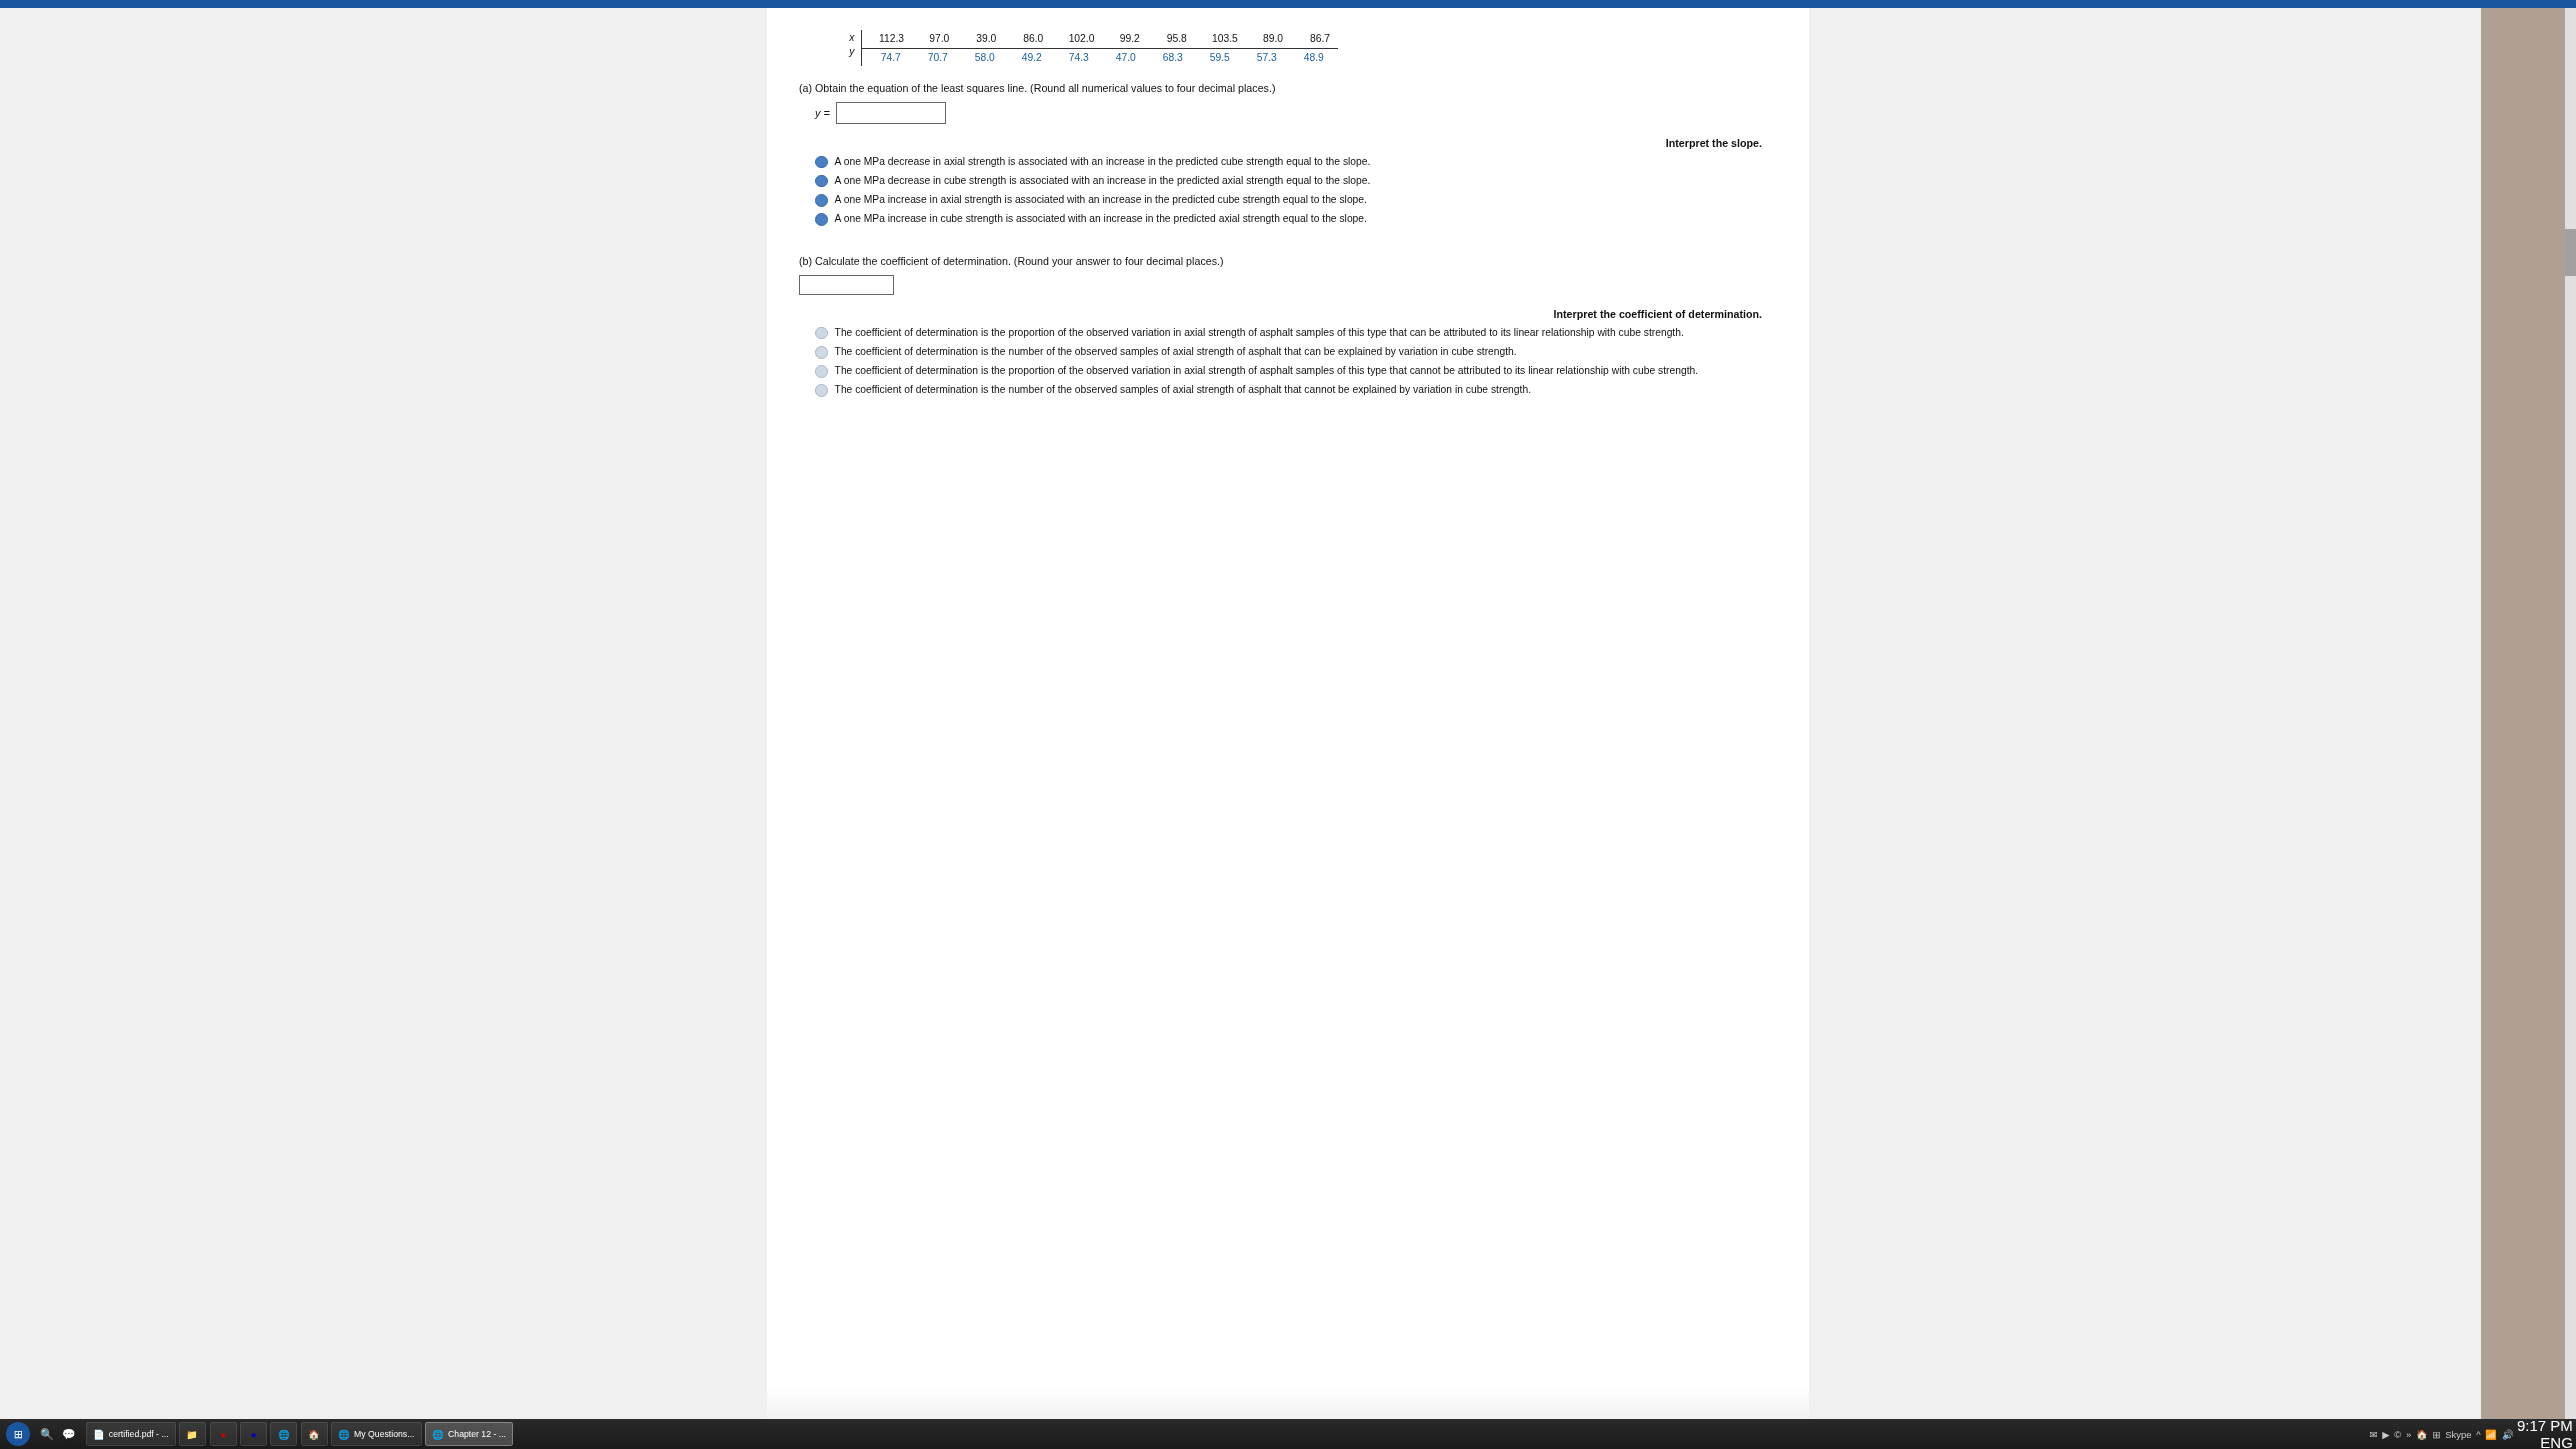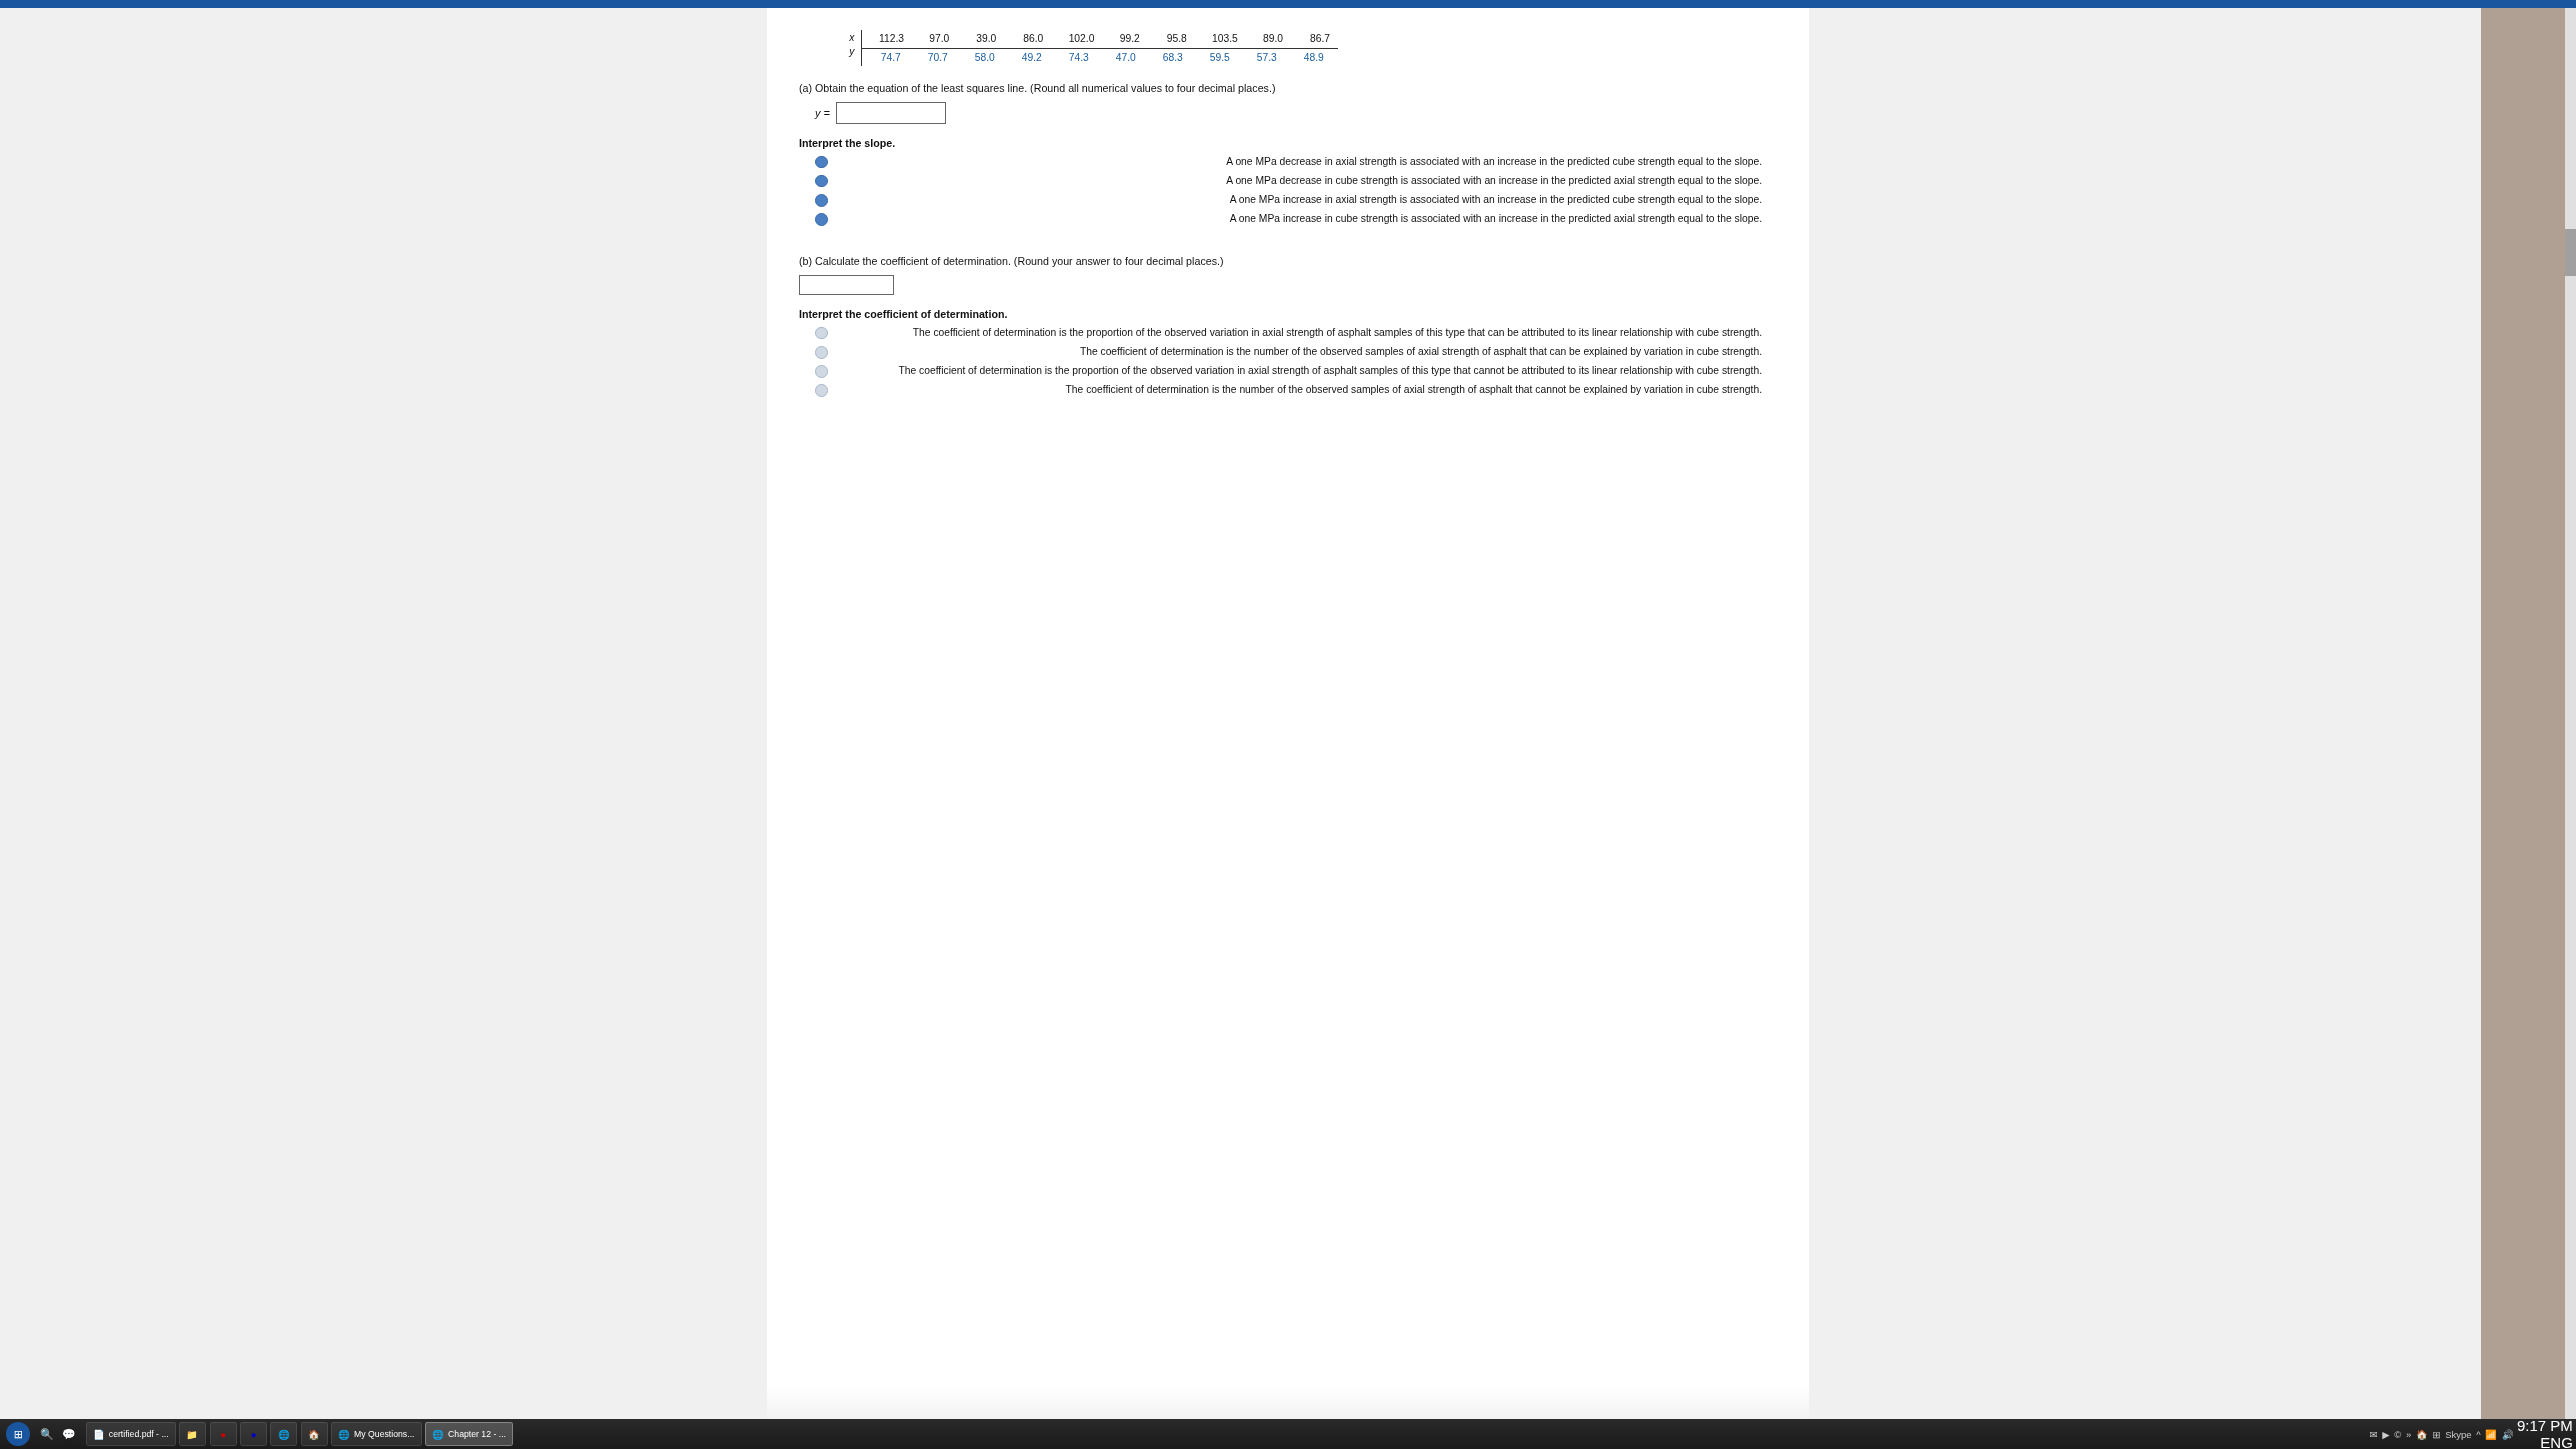--- a/index.html
+++ b/index.html
@@ -120,29 +120,29 @@
       height: 22px;
       background: white;
       outline: none;
       padding: 1.6px 3.2px;
     }
 
     .subsection-heading {
       font-weight: bold;
       font-size: 10.7px;
       margin: 9.5px 0 6.3px 0;
+      text-align: right;
     }
 
     
     .radio-option {
       display: flex;
       align-items: flex-start;
       margin: 4.7px 0 4.7px 16px;
-      gap: 1px;
-      justify-content: space-between;
+      gap: 7px;
     }
 
     .radio-circle {
       width: 12.6px;
       height: 12.6px;
       border-radius: 50%;
       background: #4a7fc1;
       flex-shrink: 0;
       margin-top: 0.8px;
       border: 1.6px solid #3a6aad;

